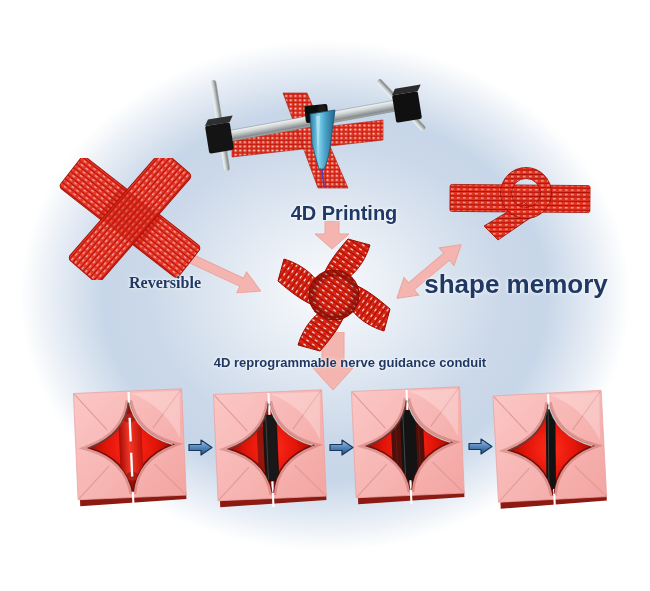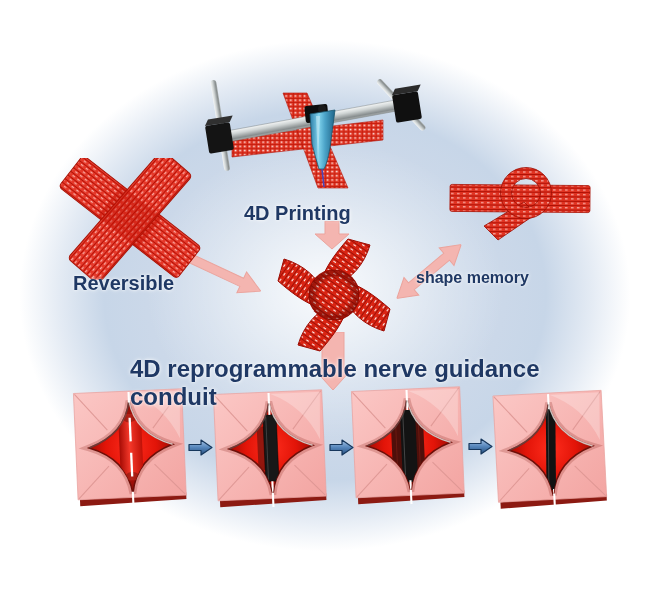--- a/index.html
+++ b/index.html
@@ -1,26 +1,26 @@
 <!DOCTYPE html>
 <html><head>
 <meta charset="utf-8">
 <style>
   html,body{margin:0;padding:0;}
   body{width:650px;height:591px;background:#ffffff;font-family:"Liberation Sans",sans-serif;}
   .canvas{position:relative;width:650px;height:591px;overflow:hidden;
     background:
       radial-gradient(ellipse 46% 42% at 50% 49%, rgba(255,255,255,0.85) 0%, rgba(255,255,255,0.25) 40%, rgba(255,255,255,0) 60%),
       radial-gradient(ellipse 50% 46% at 50% 50%, #d6e1ee 0%, #cbd8e9 55%, #c7d6e8 68%, #e4ebf4 82%, #ffffff 94%);}
-  .label{position:absolute;color:#1f3864;font-weight:bold;z-index:6;
+  .label{position:absolute;color:#1f3864;font-weight:bold;text-align:center;z-index:6;
     text-shadow:0 0 4px rgba(255,255,255,0.9),0 0 2px rgba(255,255,255,0.7);}
   #lbl-printing{left:244px;top:202px;width:200px;font-size:20px;}
-  #lbl-reversible{left:73px;top:272px;width:200px;font-size:20px;line-height:22px;}
-  #lbl-memory{left:416px;top:269px;width:200px;font-size:16px;}
-  #lbl-conduit{left:130px;top:355px;width:440px;font-size:24px;}
+  #lbl-reversible{left:65px;top:272px;width:200px;font-size:16px;line-height:22px;font-family:Liberation Serif, serif;}
+  #lbl-memory{left:416px;top:269px;width:200px;font-size:26px;}
+  #lbl-conduit{left:130px;top:355px;width:440px;font-size:13px;}
   .parrow{position:absolute;z-index:2;}
   .mesh{position:absolute;z-index:3;}
   .wound{position:absolute;z-index:3;}
   .barrow{position:absolute;z-index:4;}
 </style>
 </head>
 <body>
 
 <div class="canvas">
 

